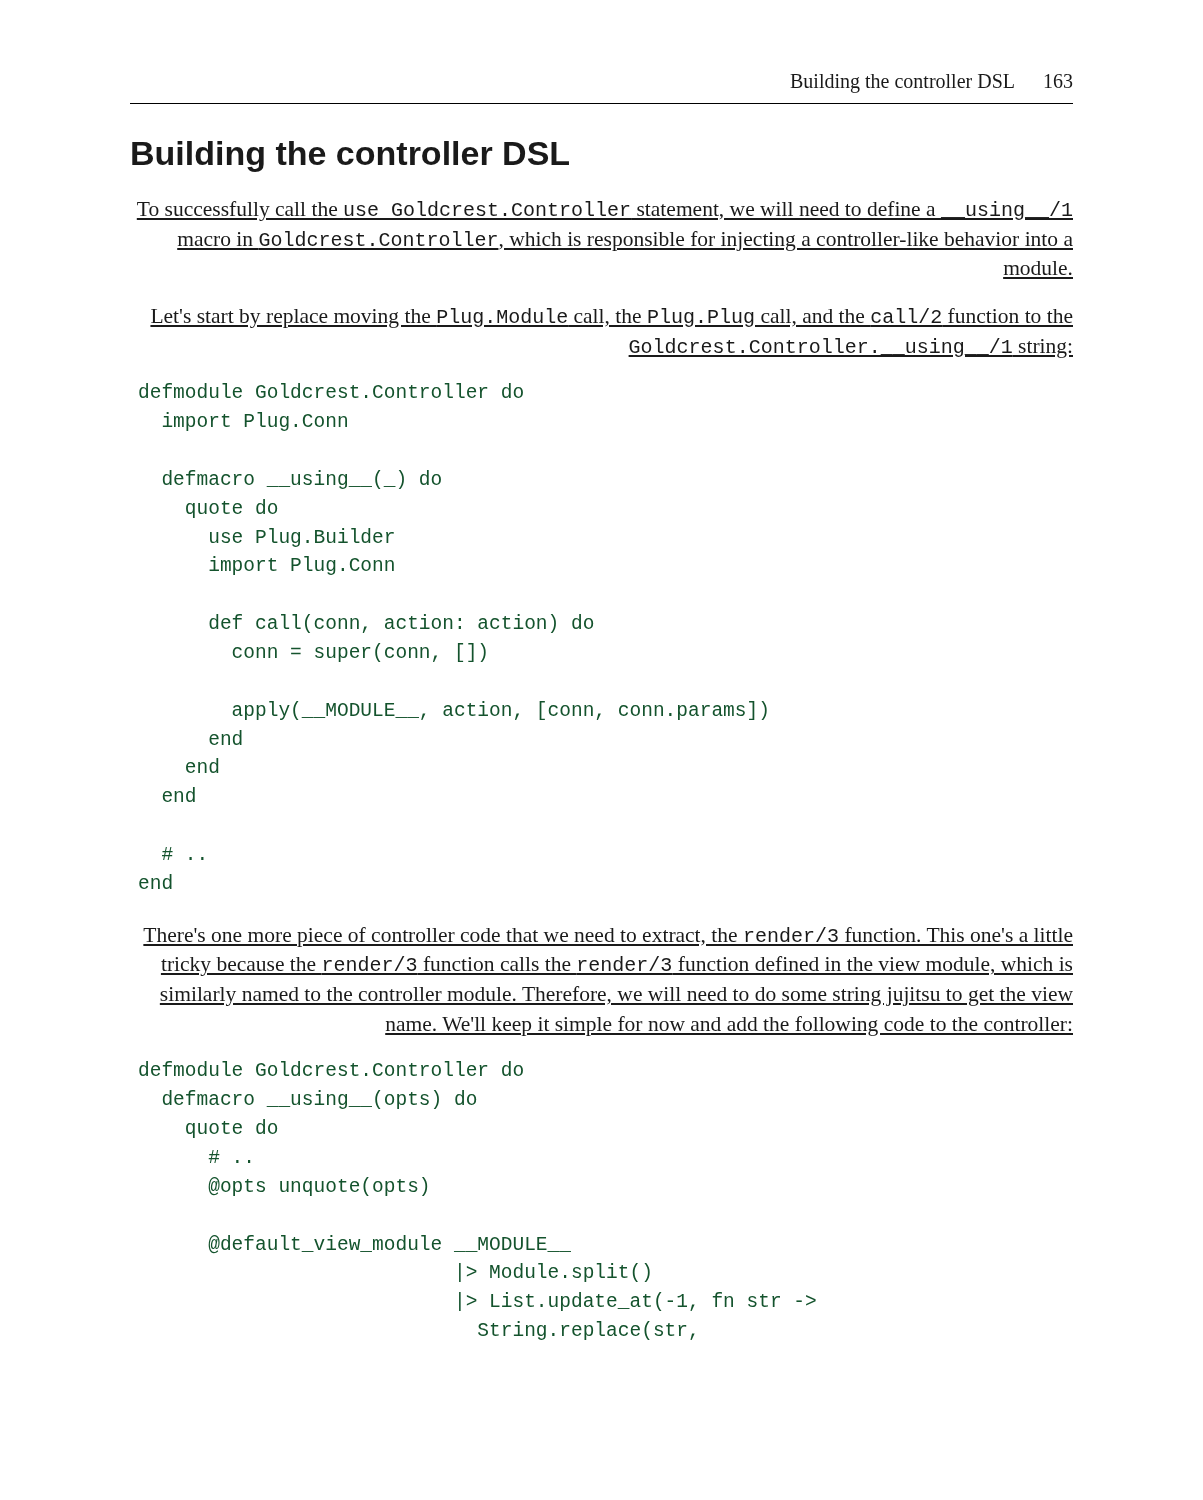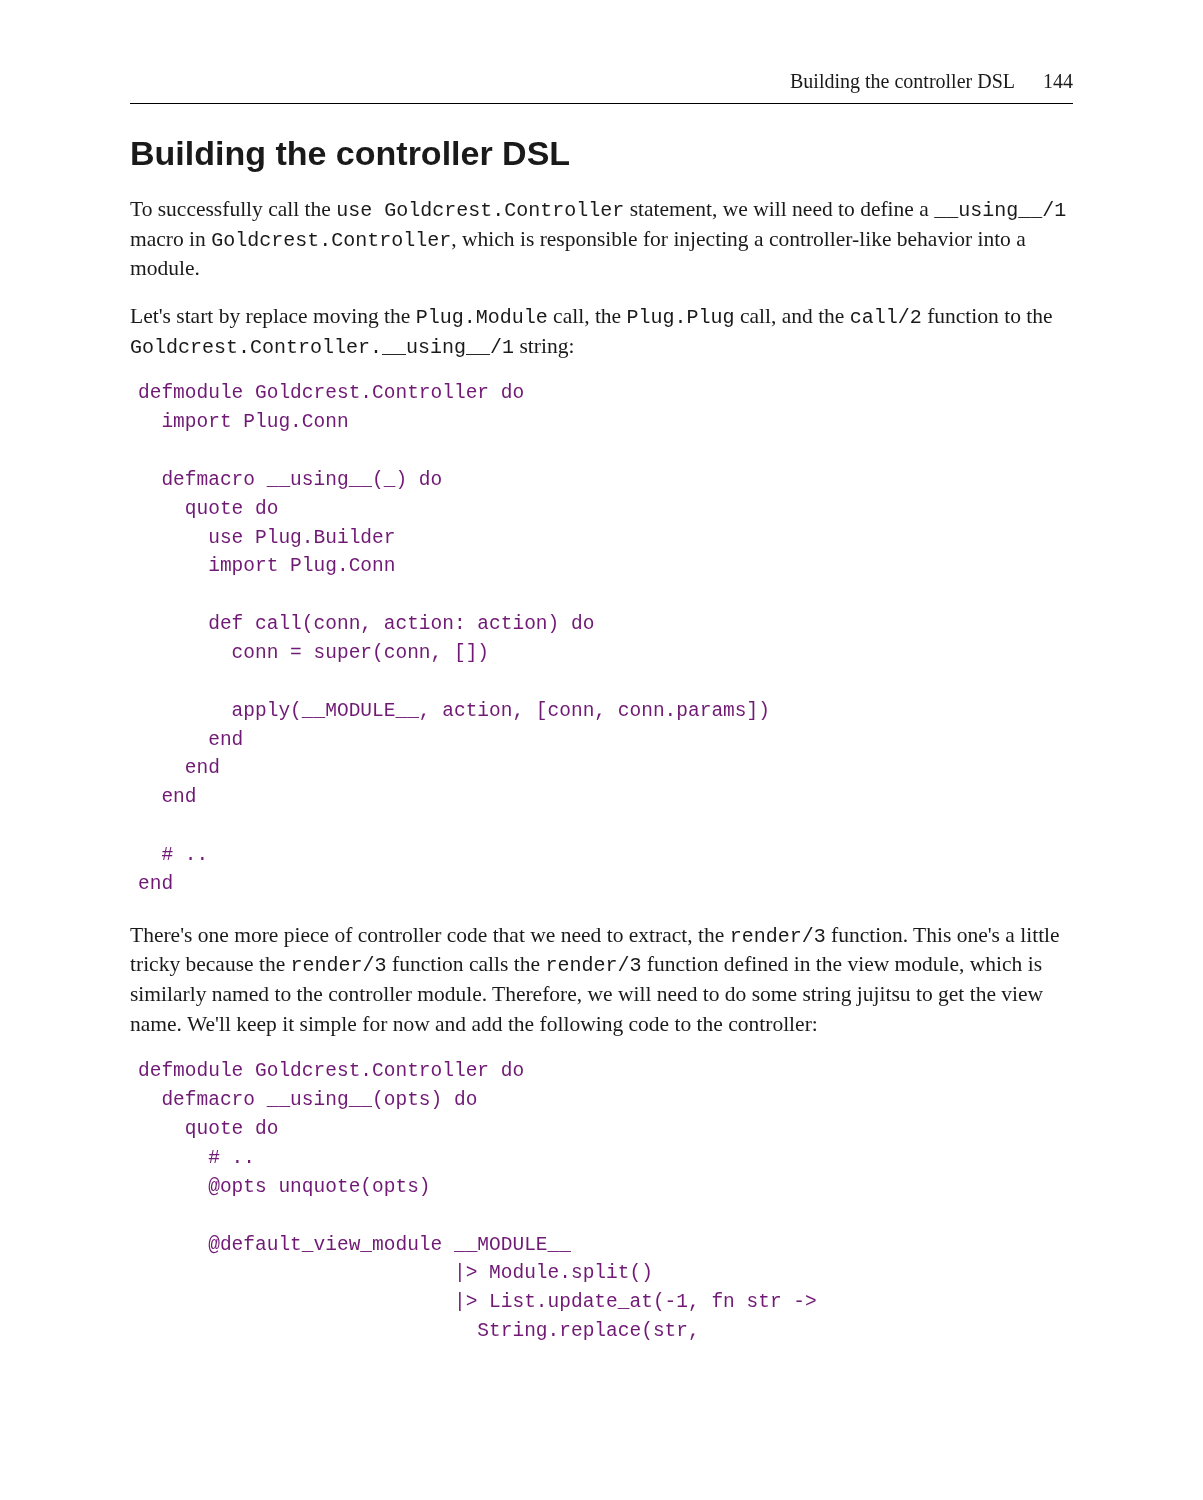--- a/index.html
+++ b/index.html
@@ -32,43 +32,44 @@
     font-family: "Myriad Pro", "Segoe UI", "Helvetica Neue", Arial, sans-serif;
     font-weight: 700;
     font-size: 34px;
     margin: 10px 0 22px 0;
     color: #1a1a1a;
   }
   p.body {
     font-size: 21.5px;
     line-height: 1.38;
     margin: 0 0 18px 0;
-    text-align: left;
+    text-align: right;
+    text-decoration: underline;
   }
   .mono {
     font-family: "Courier New", Courier, monospace;
     font-size: 20px;
   }
   pre.code {
     font-family: "Courier New", Courier, monospace;
     font-size: 19.5px;
     line-height: 1.48;
     white-space: pre;
     margin: 8px 0 22px 8px;
-    color: #701a75;
+    color: #14532d;
   }
 </style>
 </head>
 <body>
 
 <div class="page">
 
   <div class="running-head">
     <span class="rh-title">Building the controller DSL</span>
-    <span class="rh-page">144</span>
+    <span class="rh-page">163</span>
   </div>
 
   <h1 class="section-title">Building the controller DSL</h1>
 
   <p class="body">
     <span>To successfully call the </span><span class="mono">use Goldcrest.Controller</span><span> statement, we will need to define a </span><span class="mono">__using__/1</span><span> macro in </span><span class="mono">Goldcrest.Controller</span><span>, which is responsible for injecting a controller-like behavior into a module.</span>
   </p>
 
   <p class="body">
     <span>Let's start by replace moving the </span><span class="mono">Plug.Module</span><span> call, the </span><span class="mono">Plug.Plug</span><span> call, and the </span><span class="mono">call/2</span><span> function to the </span><span class="mono">Goldcrest.Controller.__using__/1</span><span> string:</span>

